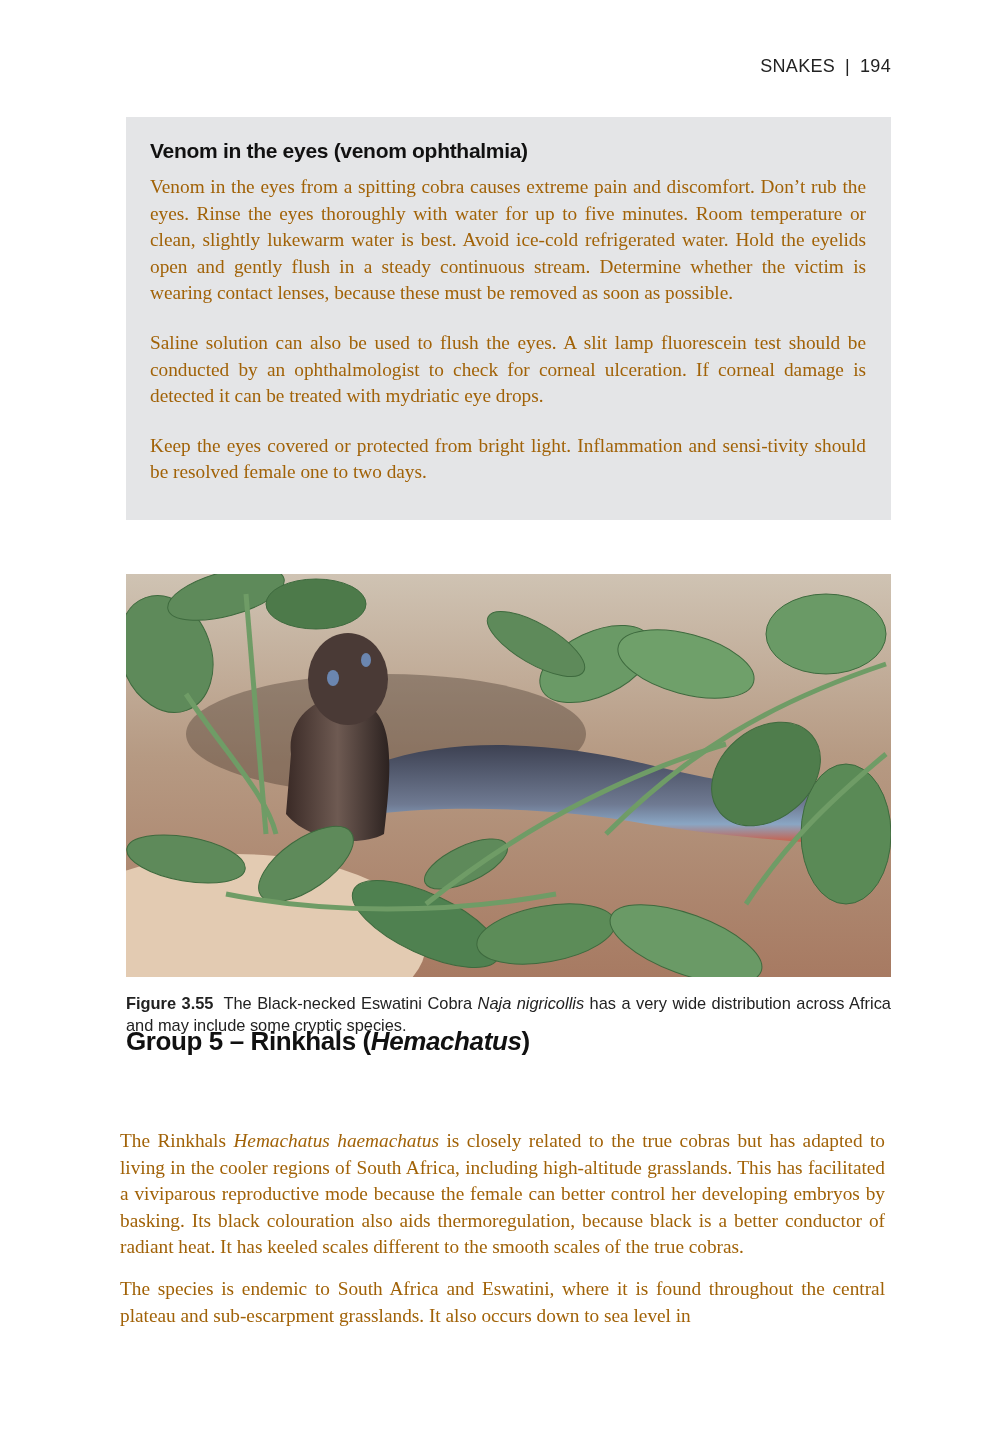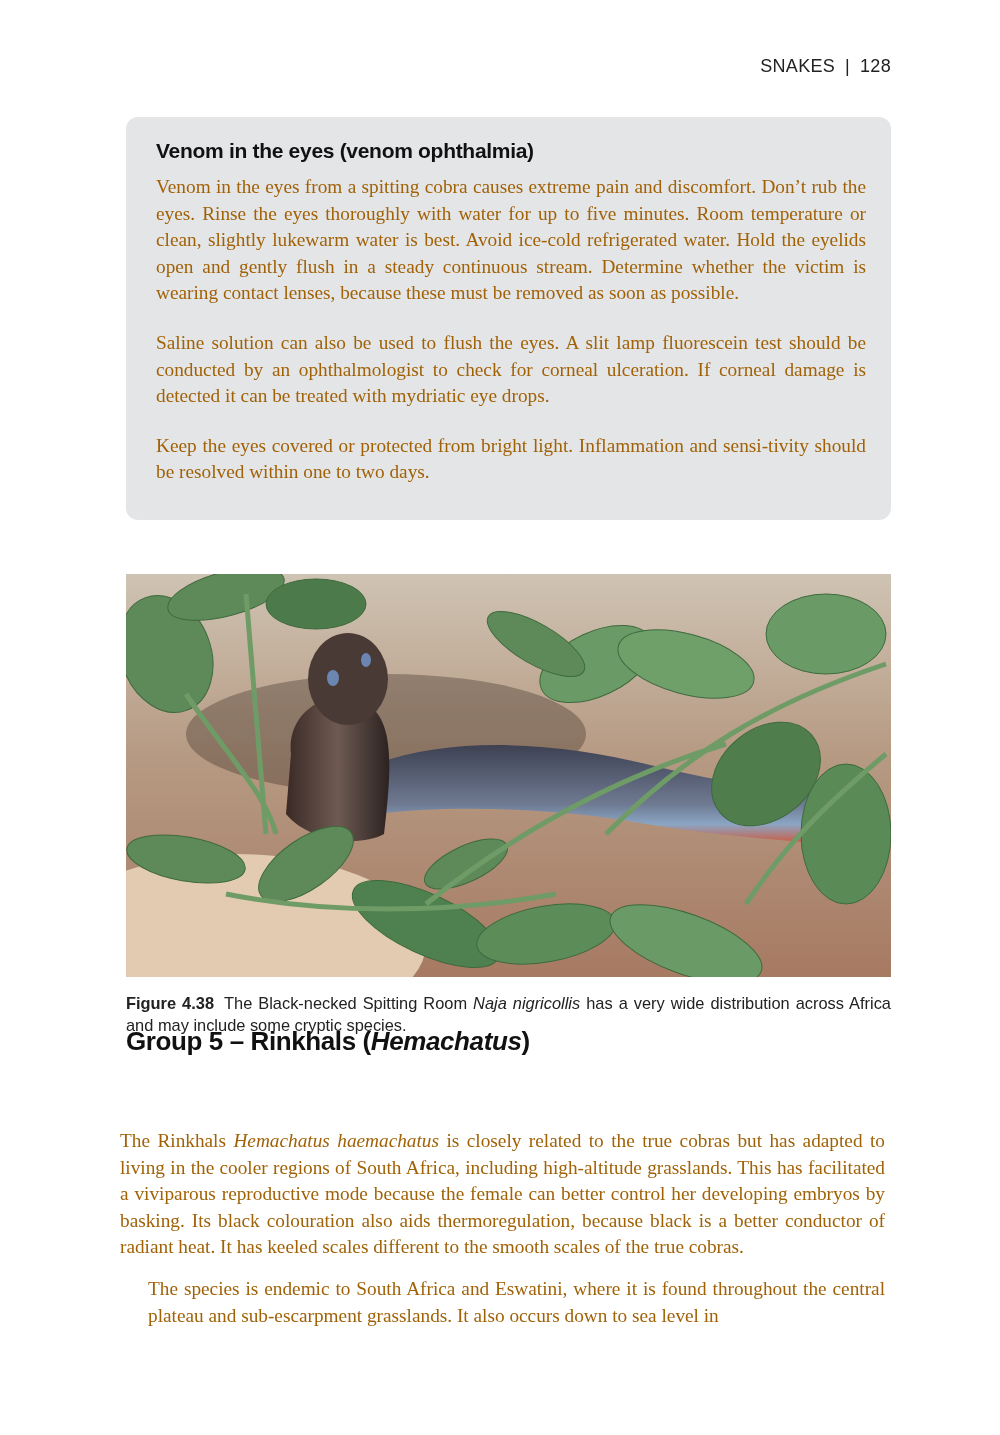--- a/index.html
+++ b/index.html
@@ -4,21 +4,21 @@
 <style>
   html, body { margin: 0; padding: 0; background: #ffffff; }
   body { width: 1000px; height: 1435px; position: relative; overflow: hidden; color: #1a1a1a; }
   .running-head {
     position: absolute; top: 56px; right: 109px;
     font-family: "Liberation Sans", sans-serif; font-size: 18px; letter-spacing: 0.3px; color: #222;
   }
   .running-head .sep { margin: 0 10px; }
   .box {
     position: absolute; left: 126px; top: 117px; width: 765px; height: 403px;
-    background: #e4e5e7; box-sizing: border-box; padding: 22px 25px 0 30px; border-radius: 12px;
+    background: #e4e5e7; box-sizing: border-box; padding: 22px 25px 0 24px;
   }
   .box h3 {
     margin: 0 0 11px 0; font-family: "Liberation Sans", sans-serif; font-weight: bold;
     font-size: 21px; letter-spacing: -0.3px; color: #111;
   }
   .box p, .body-text p {
     margin: 0; font-family: "Liberation Serif", serif; font-size: 19.3px; line-height: 26.6px;
     text-align: justify; color: #a16207;
   }
   .box p + p { margin-top: 23px; }
@@ -31,35 +31,35 @@
     position: absolute; left: 126px; top: 993px; width: 765px;
     font-family: "Liberation Sans", sans-serif; font-size: 16.4px; line-height: 21.5px;
     text-align: justify; color: #222;
   }
   .caption .fig-label { font-weight: bold; margin-right: 10px; }
   .section-title {
     position: absolute; left: 126px; top: 1026px; margin: 0;
     font-family: "Liberation Sans", sans-serif; font-weight: bold; font-size: 26px; letter-spacing: -0.4px; color: #111;
   }
   .body-text { position: absolute; left: 120px; top: 1128px; width: 765px; }
-  .body-text p + p { margin-top: 15px; margin-left: 28px; }
+  .body-text p + p { margin-top: 15px; }
   i { }
 </style>
 </head>
 <body>
 
 <div class="running-head">
-  <span>SNAKES</span><span class="sep">|</span><span>128</span>
+  <span>SNAKES</span><span class="sep">|</span><span>194</span>
 </div>
 
 <div class="box">
   <h3>Venom in the eyes (venom ophthalmia)</h3>
   <p>Venom in the eyes from a spitting cobra causes extreme pain and discomfort. Don’t rub the eyes. Rinse the eyes thoroughly with water for up to five minutes. Room temperature or clean, slightly lukewarm water is best. Avoid ice-cold refrigerated water. Hold the eyelids open and gently flush in a steady continuous stream. Determine whether the victim is wearing contact lenses, because these must be removed as soon as possible.</p>
   <p>Saline solution can also be used to flush the eyes. A slit lamp fluorescein test should be conducted by an ophthalmologist to check for corneal ulceration. If corneal damage is detected it can be treated with mydriatic eye drops.</p>
-  <p>Keep the eyes covered or protected from bright light. Inflammation and sensi-tivity should be resolved within one to two days.</p>
+  <p>Keep the eyes covered or protected from bright light. Inflammation and sensi-tivity should be resolved female one to two days.</p>
 </div>
 
 <div class="figure">
   <svg viewBox="0 0 765 403" preserveAspectRatio="none">
     <defs>
       <linearGradient id="bg" x1="0" y1="0" x2="0" y2="1">
         <stop offset="0" stop-color="#cfc3b3"></stop>
         <stop offset="0.45" stop-color="#b69a83"></stop>
         <stop offset="1" stop-color="#a77a62"></stop>
       </linearGradient>
@@ -105,21 +105,21 @@
       <path d="M60 120 C100 180 140 220 150 260"></path>
       <path d="M300 330 C400 250 500 200 600 170"></path>
       <path d="M480 260 C560 180 640 130 760 90"></path>
       <path d="M620 330 C660 270 700 230 760 180"></path>
       <path d="M100 320 C200 340 320 340 430 320"></path>
     </g>
   </svg>
 </div>
 
 <div class="caption">
-  <span class="fig-label">Figure 4.38</span><span>The Black-necked Spitting Room </span><i>Naja nigricollis</i><span> has a very wide distribution across Africa and may include some cryptic species.</span>
+  <span class="fig-label">Figure 3.55</span><span>The Black-necked Eswatini Cobra </span><i>Naja nigricollis</i><span> has a very wide distribution across Africa and may include some cryptic species.</span>
 </div>
 
 <h2 class="section-title"><span>Group 5 – Rinkhals (</span><i>Hemachatus</i><span>)</span></h2>
 
 <div class="body-text">
   <p><span>The Rinkhals </span><i>Hemachatus haemachatus</i><span> is closely related to the true cobras but has adapted to living in the cooler regions of South Africa, including high-altitude grasslands. This has facilitated a viviparous reproductive mode because the female can better control her developing embryos by basking. Its black colouration also aids thermoregulation, because black is a better conductor of radiant heat. It has keeled scales different to the smooth scales of the true cobras.</span></p>
   <p>The species is endemic to South Africa and Eswatini, where it is found throughout the central plateau and sub-escarpment grasslands. It also occurs down to sea level in</p>
 </div>
 
 </body></html>

